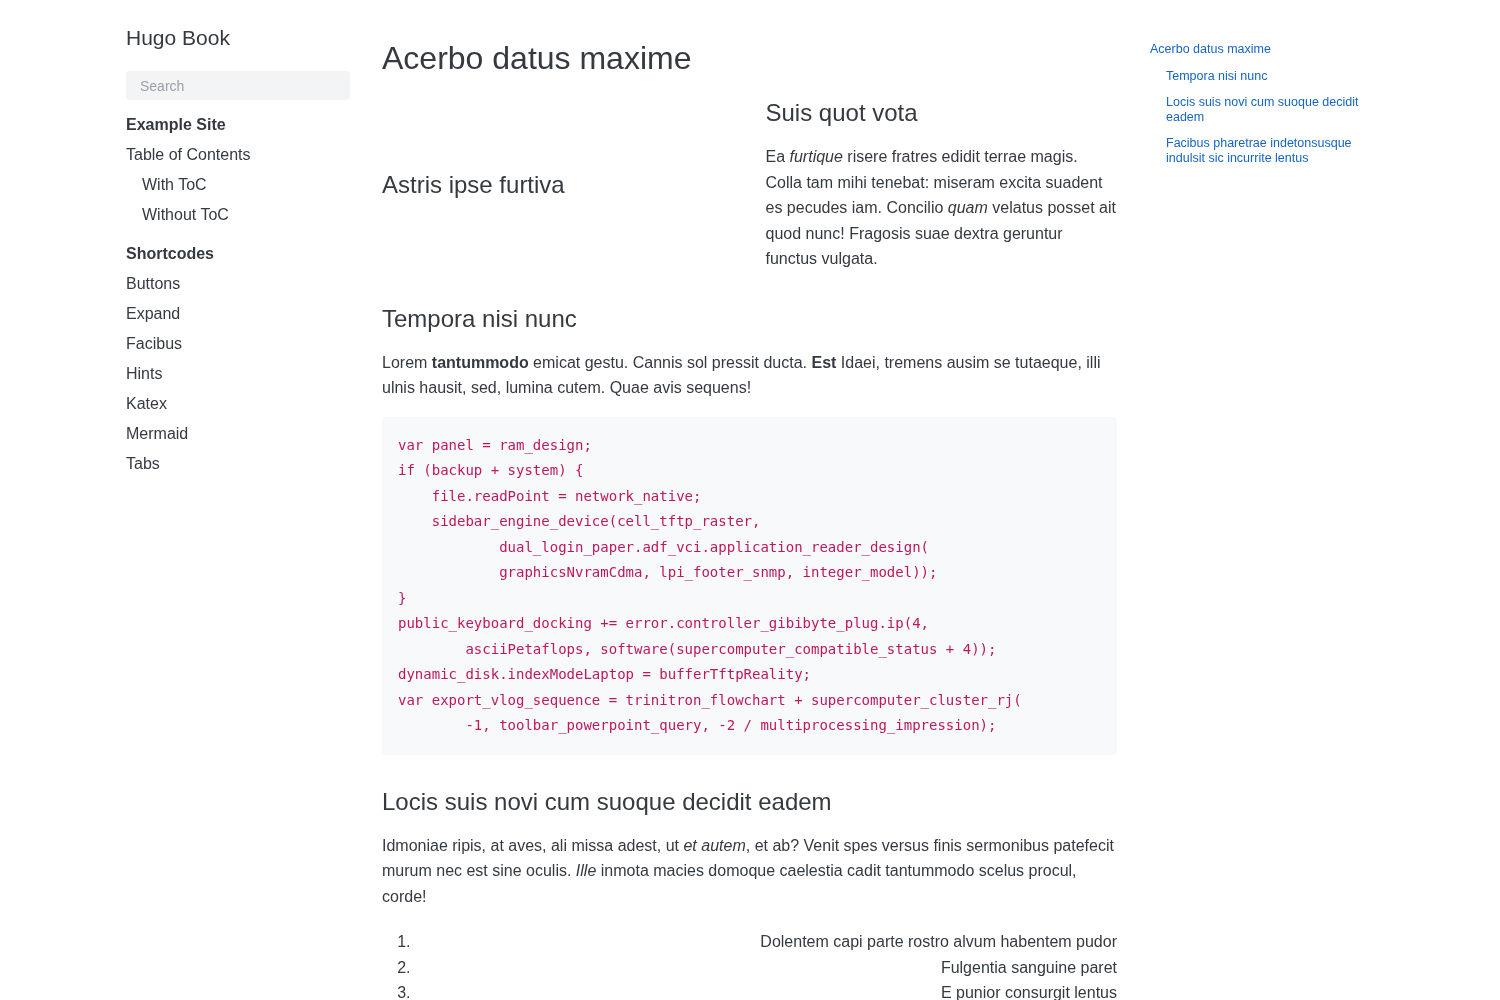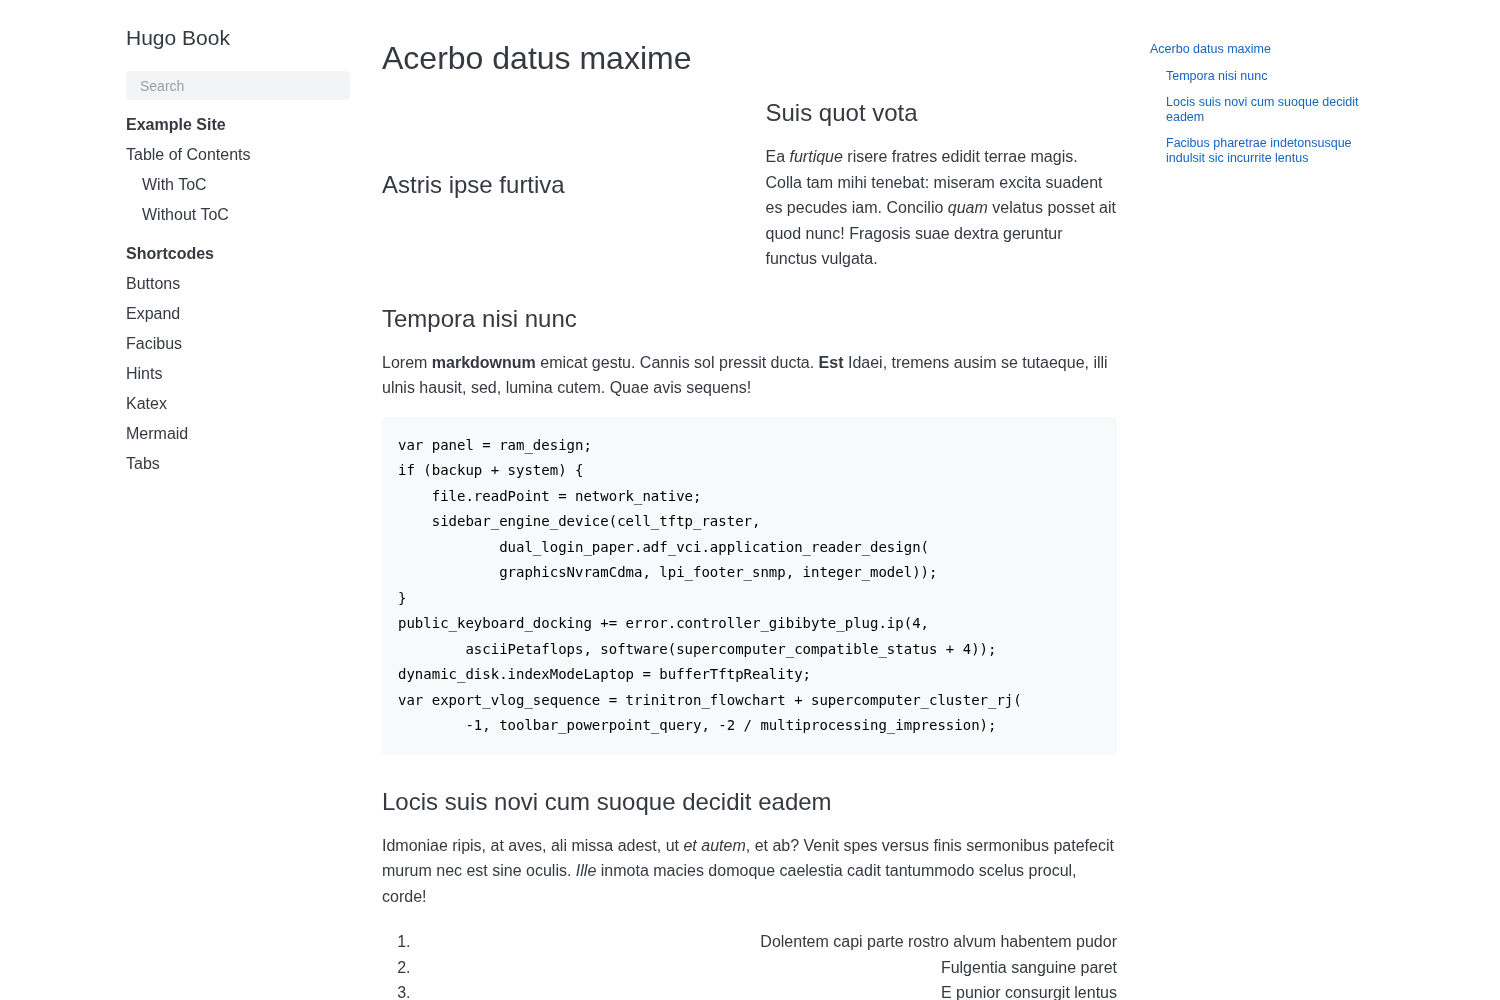--- a/index.html
+++ b/index.html
@@ -37,21 +37,21 @@
   .main { flex: 0 0 767px; width: 767px; padding: 0 16px; }
   .page-title { font-size: 32px; font-weight: 400; line-height: 40px; margin: 26px 0 0; }
   .columns { display: flex; gap: 32px; align-items: center; }
   .col { flex: 1; min-width: 0; }
   h2 { font-size: 24px; font-weight: 400; line-height: 30px; margin: 32px 0 0; }
   .columns h2 { margin-top: 20px; }
   .main p { margin: 16px 0 0; line-height: 25.5px; }
   .code-block {
     background: #f8f9fa; border-radius: 4px; padding: 16px; margin: 16px 0 0;
     font-family: "DejaVu Sans Mono", "Liberation Mono", monospace;
-    font-size: 14px; line-height: 25.5px; white-space: pre; color: #000000;
+    font-size: 14px; line-height: 25.5px; white-space: pre; color: #be185d;
     overflow: hidden;
   }
   ol { margin: 20px 0 0; padding-left: 33px; line-height: 25.5px; text-align: right; }
   ol li { padding-left: 3px; }
 
   
   .toc { flex: 1; padding: 30px 0 0 17px; font-size: 12.5px; }
   .toc a {
     display: block; color: #1565c0; text-decoration: none;
     line-height: 14.5px; margin-bottom: 12px; cursor: pointer;
@@ -90,21 +90,21 @@
         <div class="col">
           <h2>Astris ipse furtiva</h2>
         </div>
         <div class="col">
           <h2>Suis quot vota</h2>
           <p>Ea <i>furtique</i> risere fratres edidit terrae magis. Colla tam mihi tenebat: miseram excita suadent es pecudes iam. Concilio <i>quam</i> velatus posset ait quod nunc! Fragosis suae dextra geruntur functus vulgata.</p>
         </div>
       </div>
     <div>
         <h2>Tempora nisi nunc</h2>
-        <p>Lorem <b>markdownum</b> emicat gestu. Cannis sol pressit ducta. <b>Est</b> Idaei, tremens ausim se tutaeque, illi ulnis hausit, sed, lumina cutem. Quae avis sequens!</p>
+        <p>Lorem <b>tantummodo</b> emicat gestu. Cannis sol pressit ducta. <b>Est</b> Idaei, tremens ausim se tutaeque, illi ulnis hausit, sed, lumina cutem. Quae avis sequens!</p>
         <div class="code-block">var panel = ram_design;
 if (backup + system) {
     file.readPoint = network_native;
     sidebar_engine_device(cell_tftp_raster,
             dual_login_paper.adf_vci.application_reader_design(
             graphicsNvramCdma, lpi_footer_snmp, integer_model));
 }
 public_keyboard_docking += error.controller_gibibyte_plug.ip(4,
         asciiPetaflops, software(supercomputer_compatible_status + 4));
 dynamic_disk.indexModeLaptop = bufferTftpReality;

